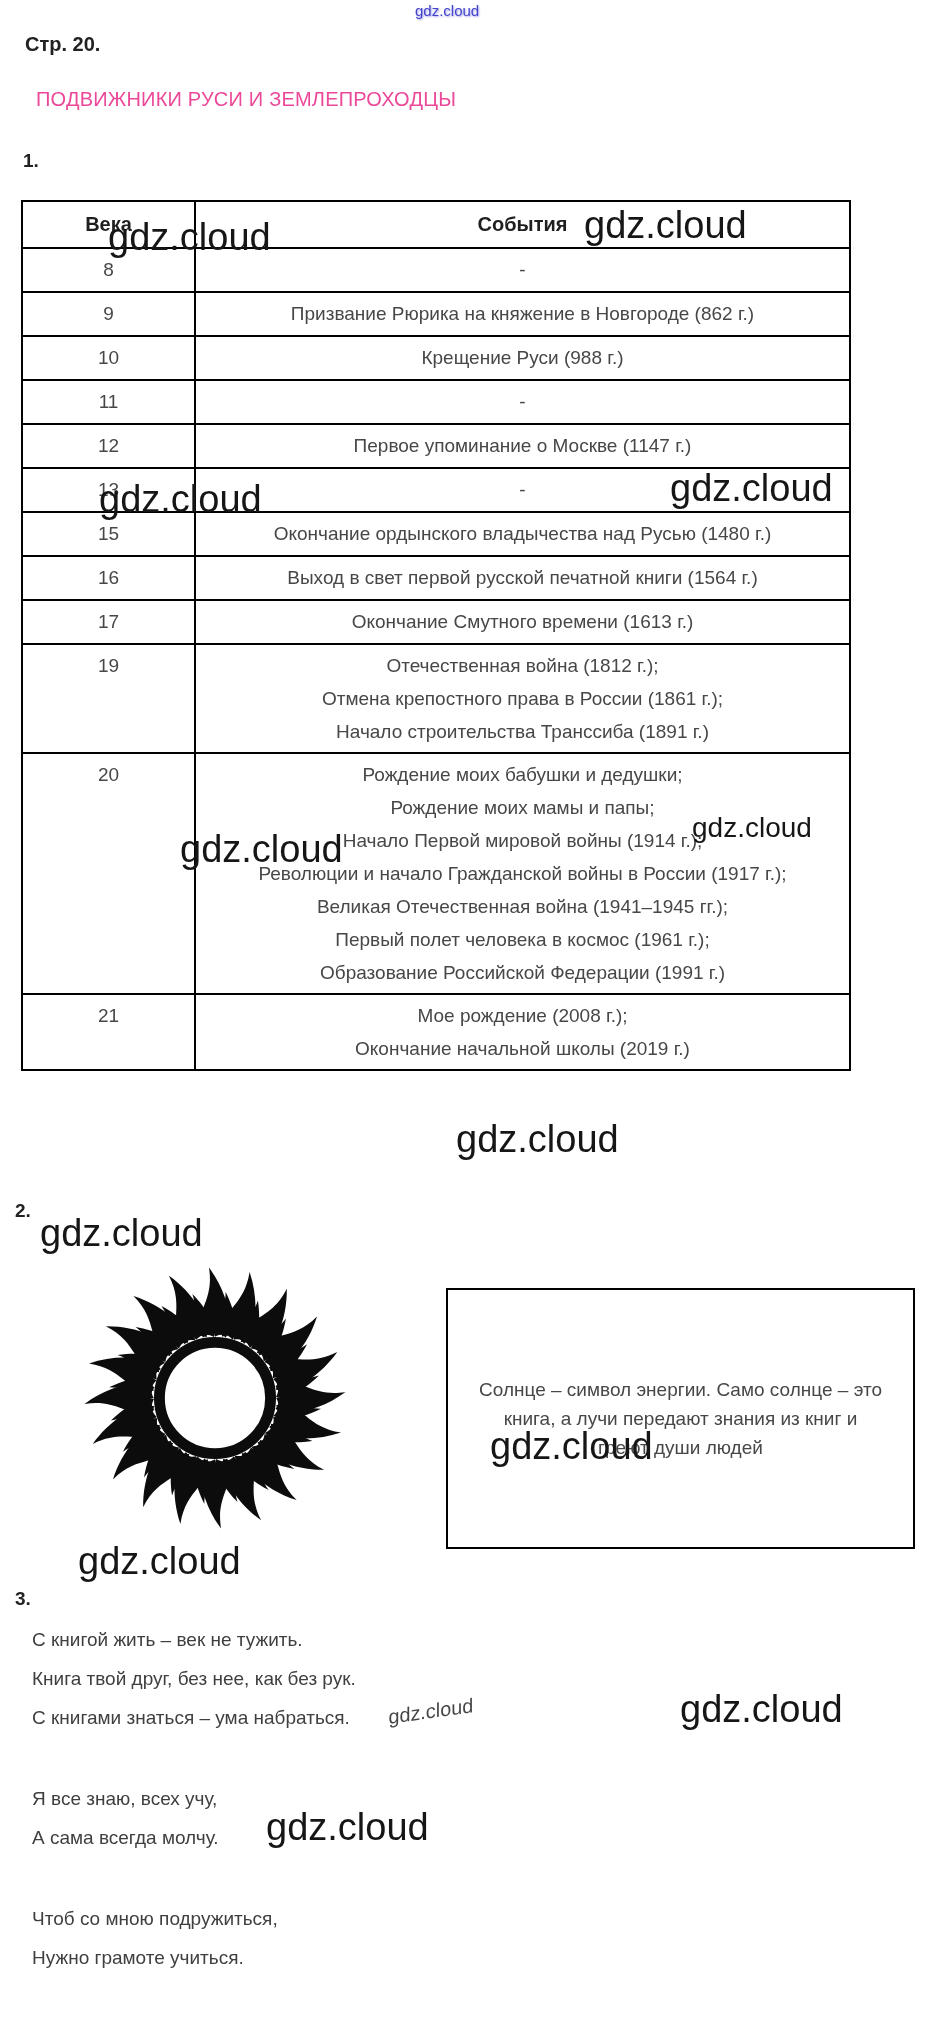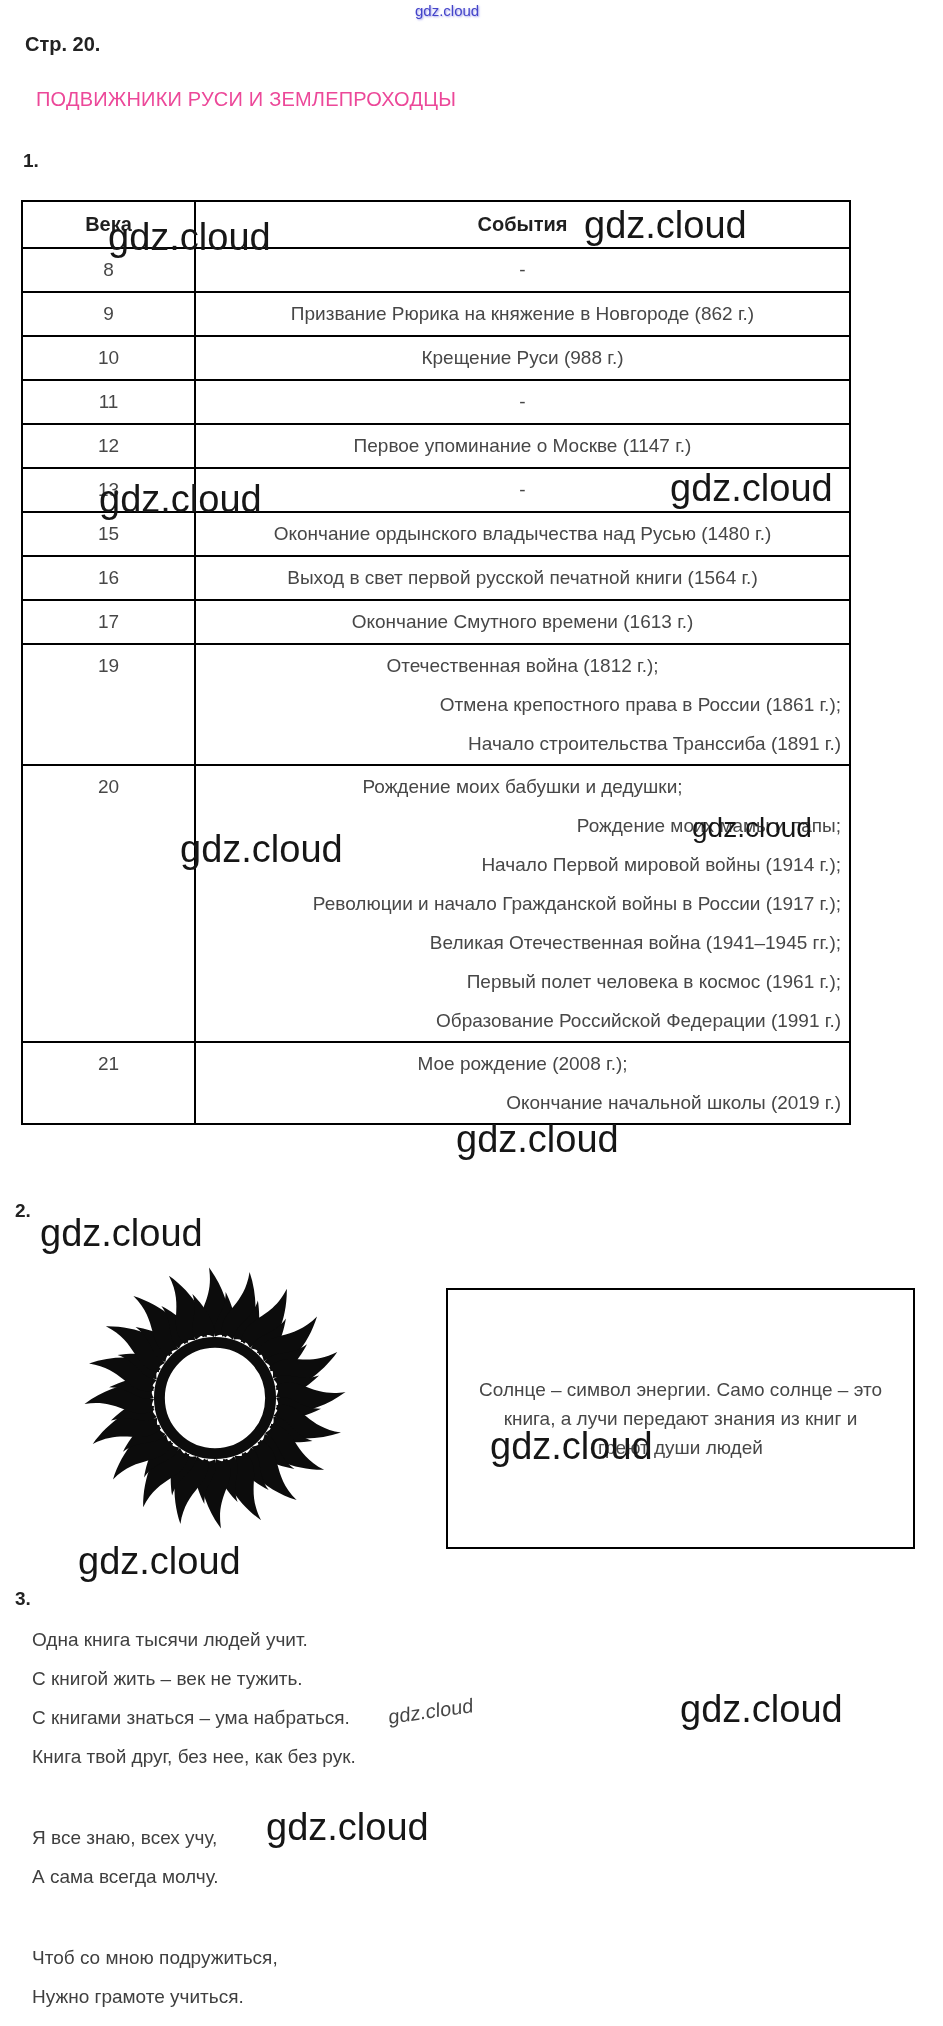--- a/index.html
+++ b/index.html
@@ -29,21 +29,21 @@
     text-align:center;
     vertical-align:top;
   }
   table.events th{
     font-size:20px;font-weight:bold;color:#1f1f1f;padding:11px 8px;
   }
   th.col-century{width:155px;}
   td.cell-century{font-size:19px;color:#474747;}
   td.cell-events{font-size:19px;color:#474747;}
   .event-line{line-height:21px;}
-  .event-line + .event-line{margin-top:18px;text-align:right;}
+  .event-line + .event-line{margin-top:12px;}
 
   
   .sun-wrap{position:absolute;left:70px;top:1253px;width:290px;height:290px;z-index:1;}
   .note-box{
     position:absolute;left:446px;top:1276px;width:469px;height:261px;
     border:2px solid #000;box-sizing:border-box;
     display:flex;align-items:center;justify-content:center;
     padding:24px 30px;z-index:1;margin-top:12px;
   }
   .note-text{font-size:19px;line-height:29px;color:#474747;text-align:center;}
@@ -243,24 +243,23 @@
         </g>
     </svg>
   </div>
   <div class="note-box">
     <div class="note-text">Солнце – символ энергии. Само солнце – это книга, а лучи передают знания из книг и греют души людей</div>
   </div>
 
   <div class="sec-num sec-3">3.</div>
   <div class="proverbs">
     <div class="proverb-group">
-        <div class="line">Одна книга тысячи людей учит.</div>
         <div class="line">С книгой жить – век не тужить.</div>
+        <div class="line">Книга твой друг, без нее, как без рук.</div>
         <div class="line">С книгами знаться – ума набраться.</div>
-        <div class="line">Книга твой друг, без нее, как без рук.</div>
       </div>
     <div class="proverb-group">
         <div class="line">Я все знаю, всех учу,</div>
         <div class="line">А сама всегда молчу.</div>
       </div>
     <div class="proverb-group">
         <div class="line">Чтоб со мною подружиться,</div>
         <div class="line">Нужно грамоте учиться.</div>
       </div>
   </div>

